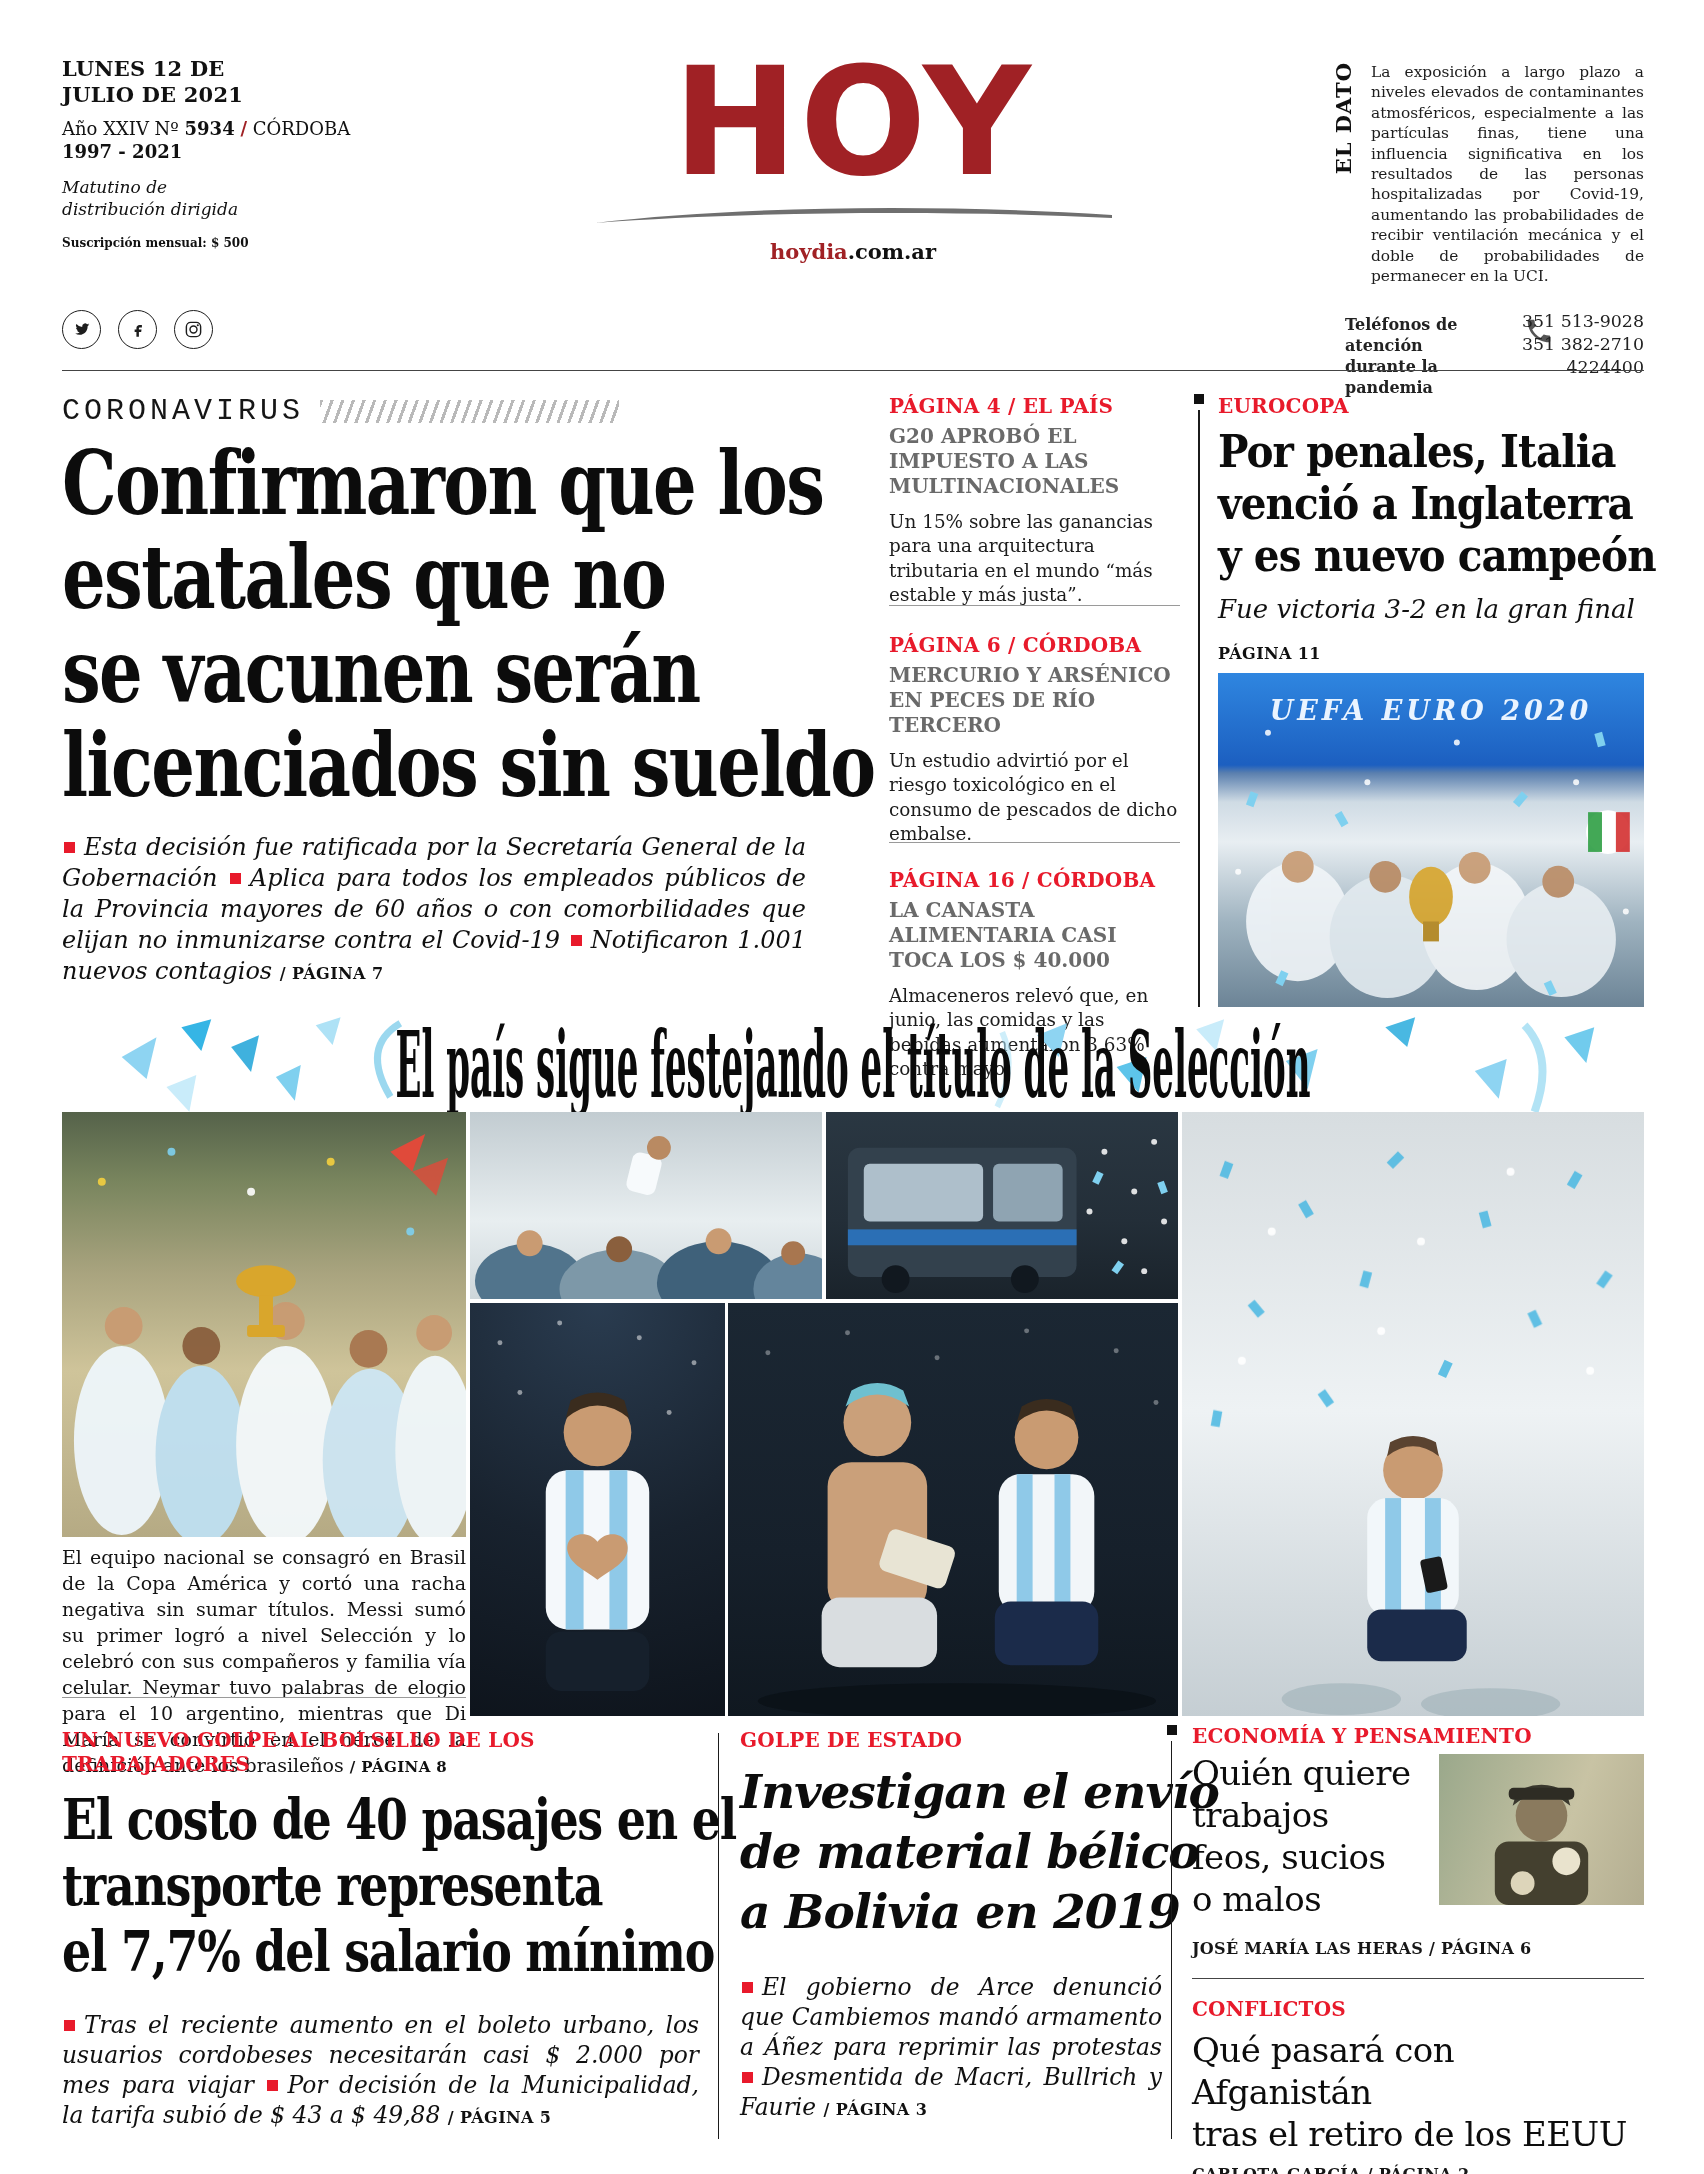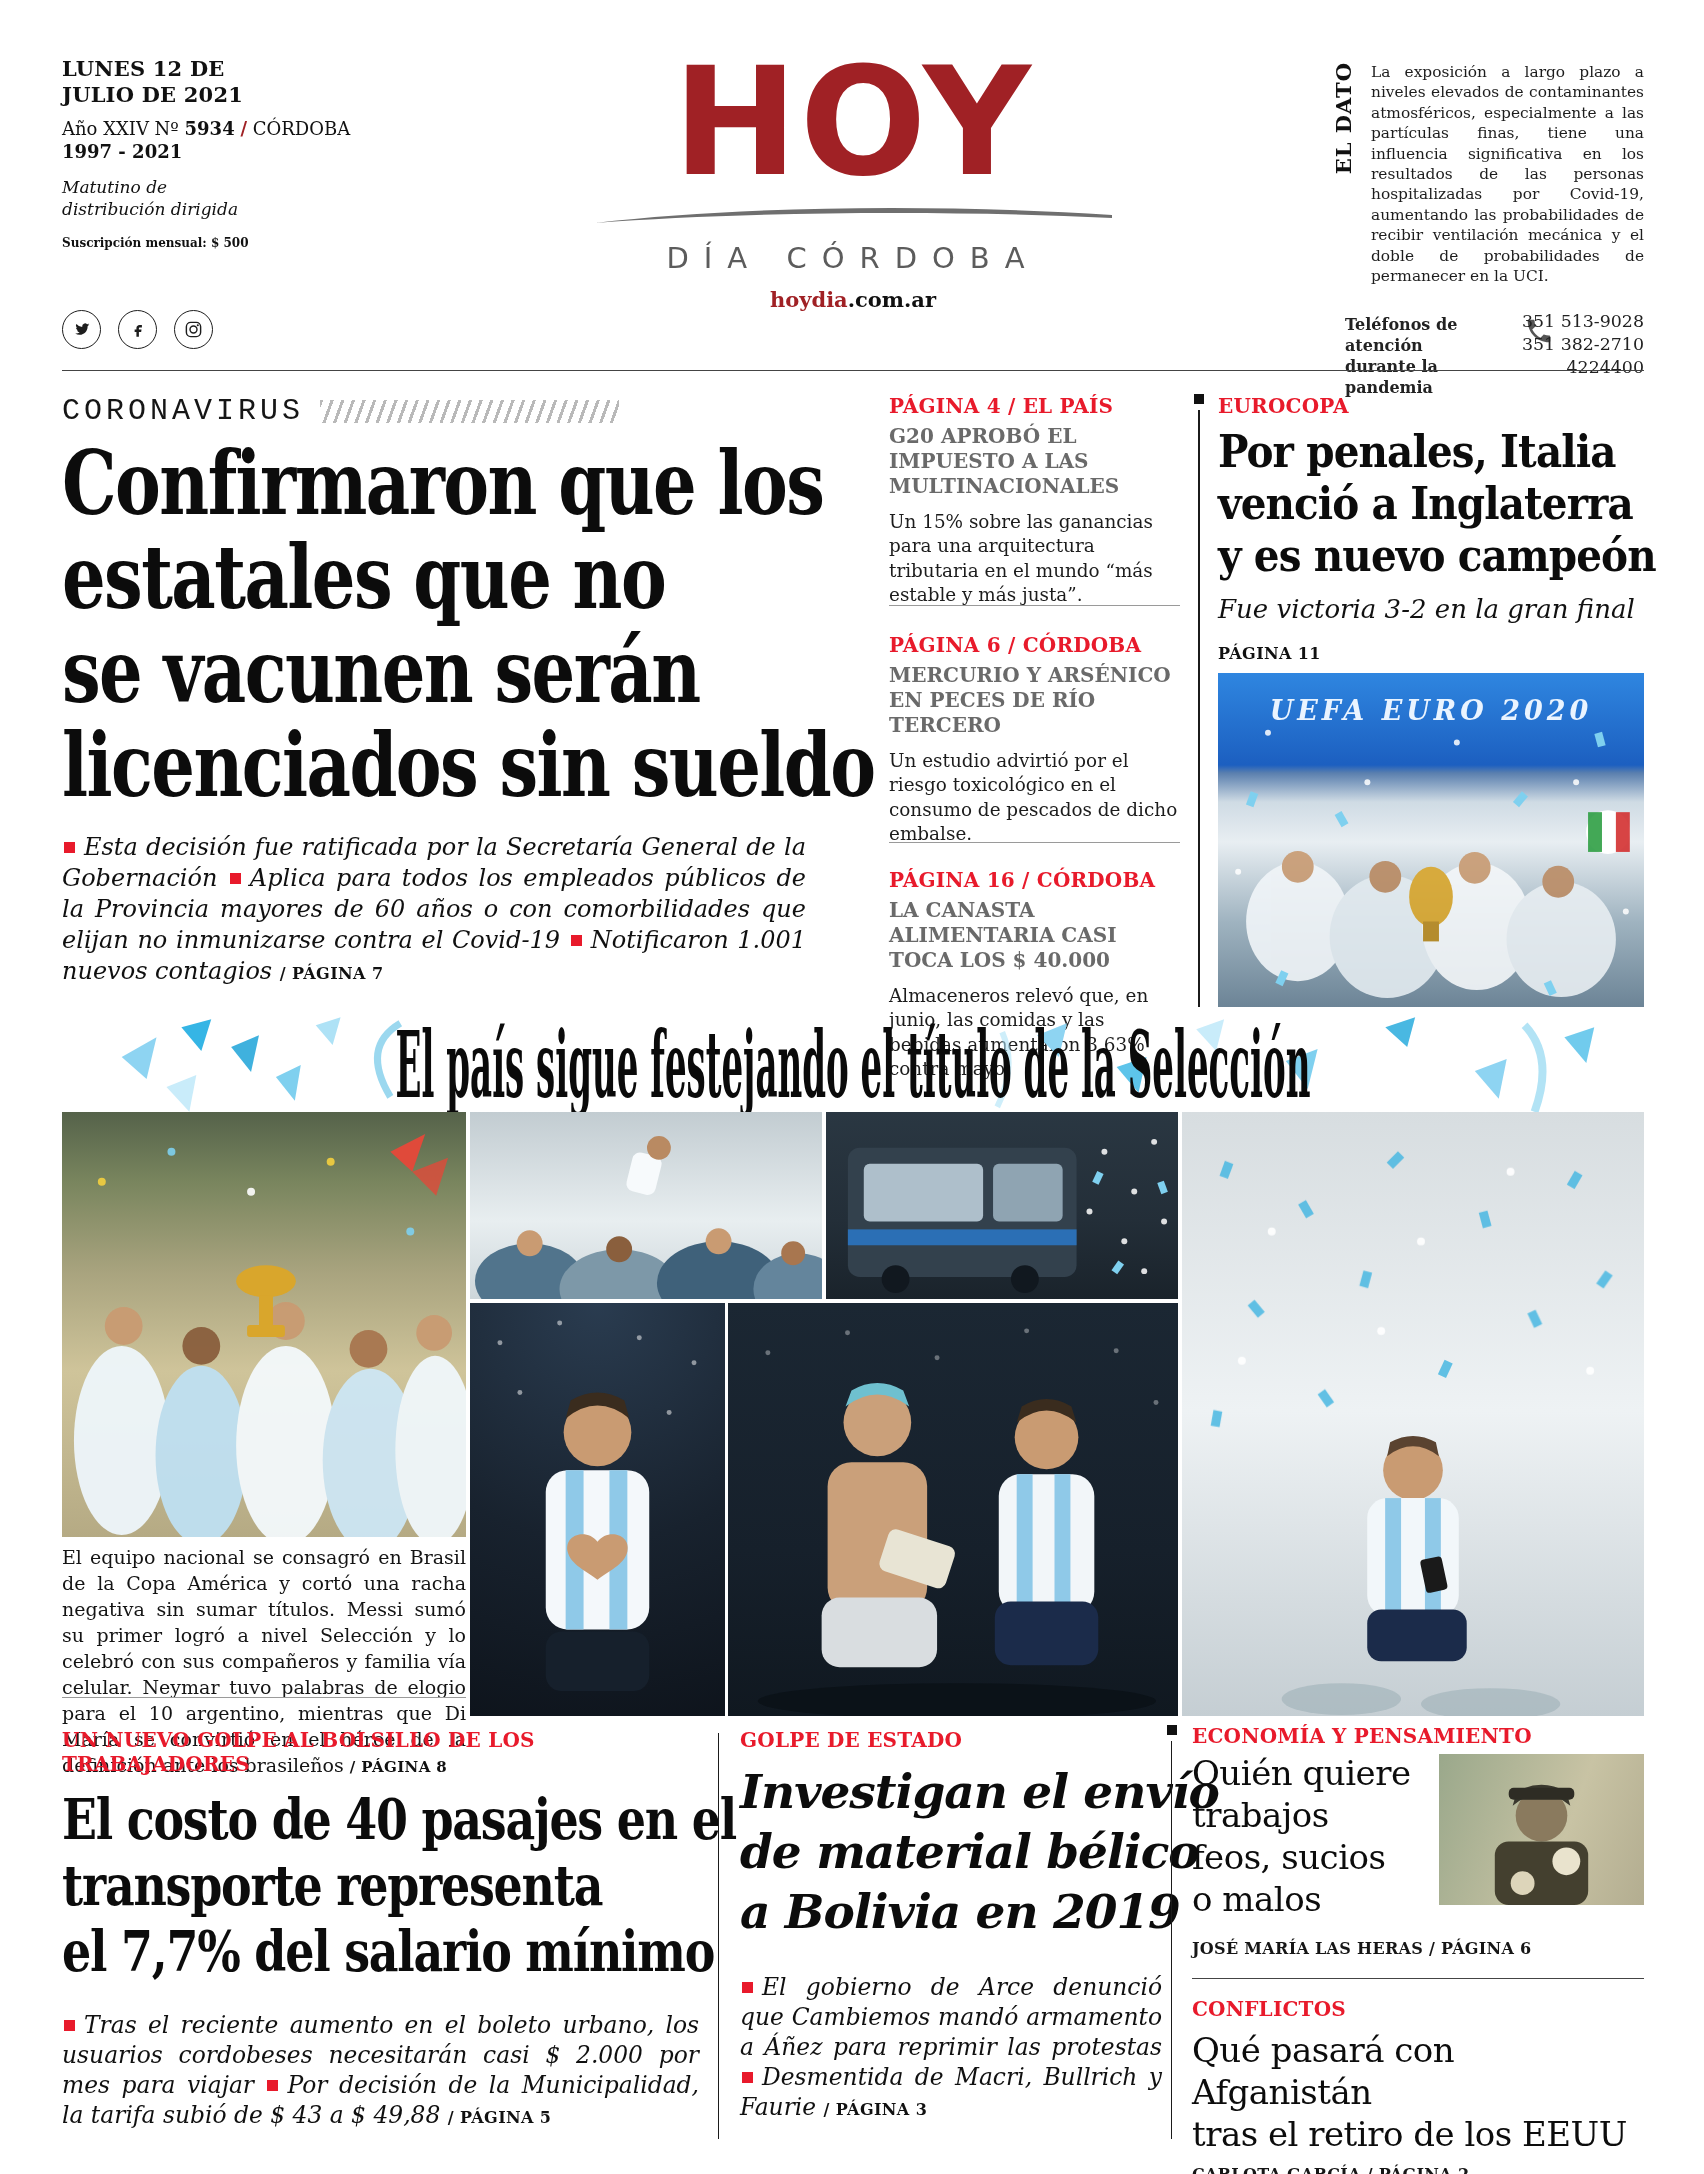--- a/index.html
+++ b/index.html
@@ -94,21 +94,20 @@
       <div>distribución dirigida</div>
     </div>
     <div class="mh-sub">Suscripción mensual: $ 500</div>
   </div>
 
   <div class="abs" style="left:435px;top:48px;width:836px;">
     <div class="logo-word">HOY</div>
     <svg width="517" height="26" viewBox="0 0 520 26" style="display:block;margin:4px auto 0;">
       <path d="M0 22 C140 6 330 2 520 14 L520 17 C330 8 140 12 0 22 Z" fill="#6f6f6f"></path>
     </svg>
-    <div class="logo-sub">DÍA CÓRDOBA</div>
     <div class="site">
       <span class="nm">hoydia</span><span>.com.ar</span>
     </div>
   </div>
 
   <div class="abs" style="left:1331px;top:62px;width:30px;height:219px;">
     <div class="eldato-label">EL DATO</div>
   </div>
   <div class="abs eldato-text" style="left:1371px;top:62px;width:273px;">La exposición a largo plazo a niveles elevados de contaminantes atmosféricos, especialmente a las partículas finas, tiene una influencia significativa en los resultados de las personas hospitalizadas por Covid-19, aumentando las probabilidades de recibir ventilación mecánica y el doble de probabilidades de permanecer en la UCI.</div>
 

